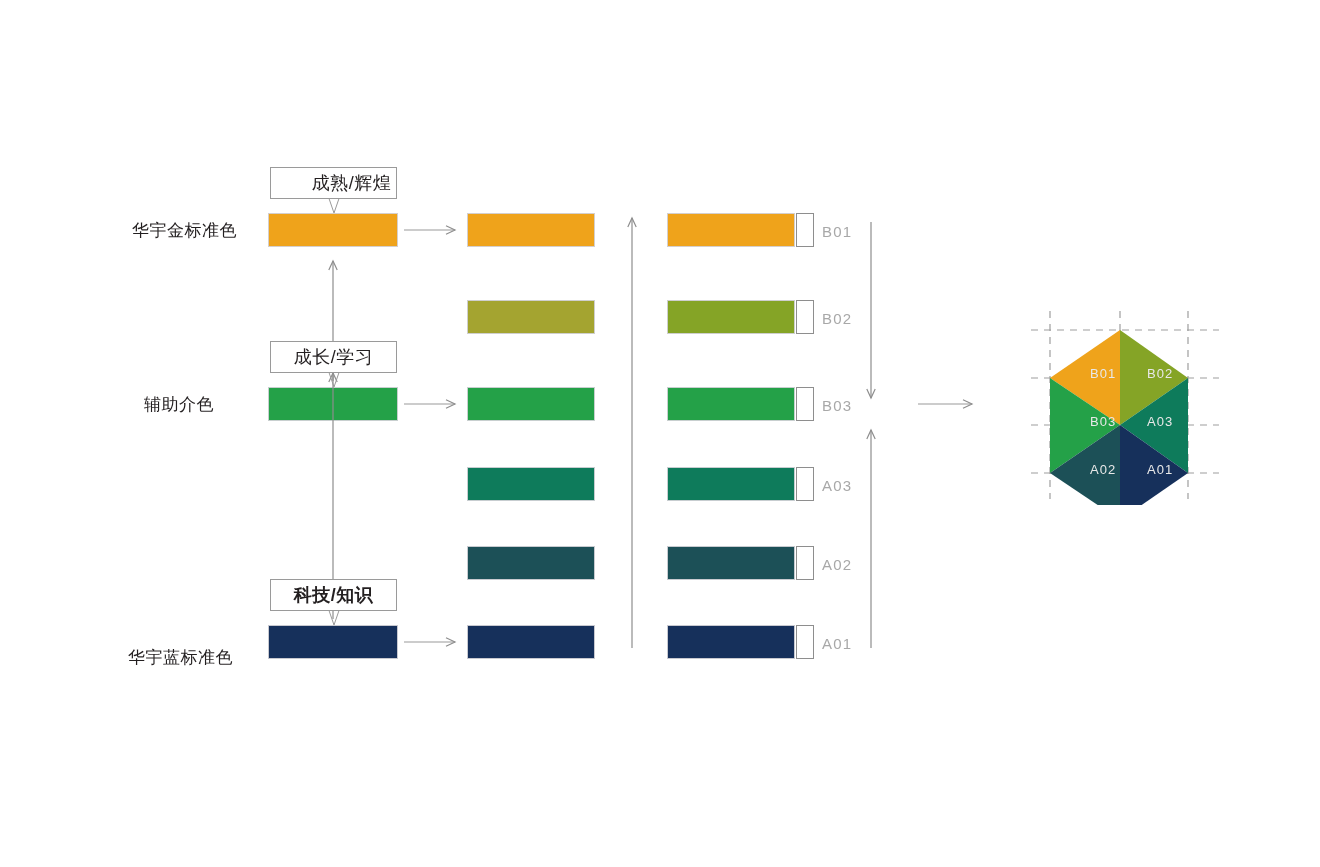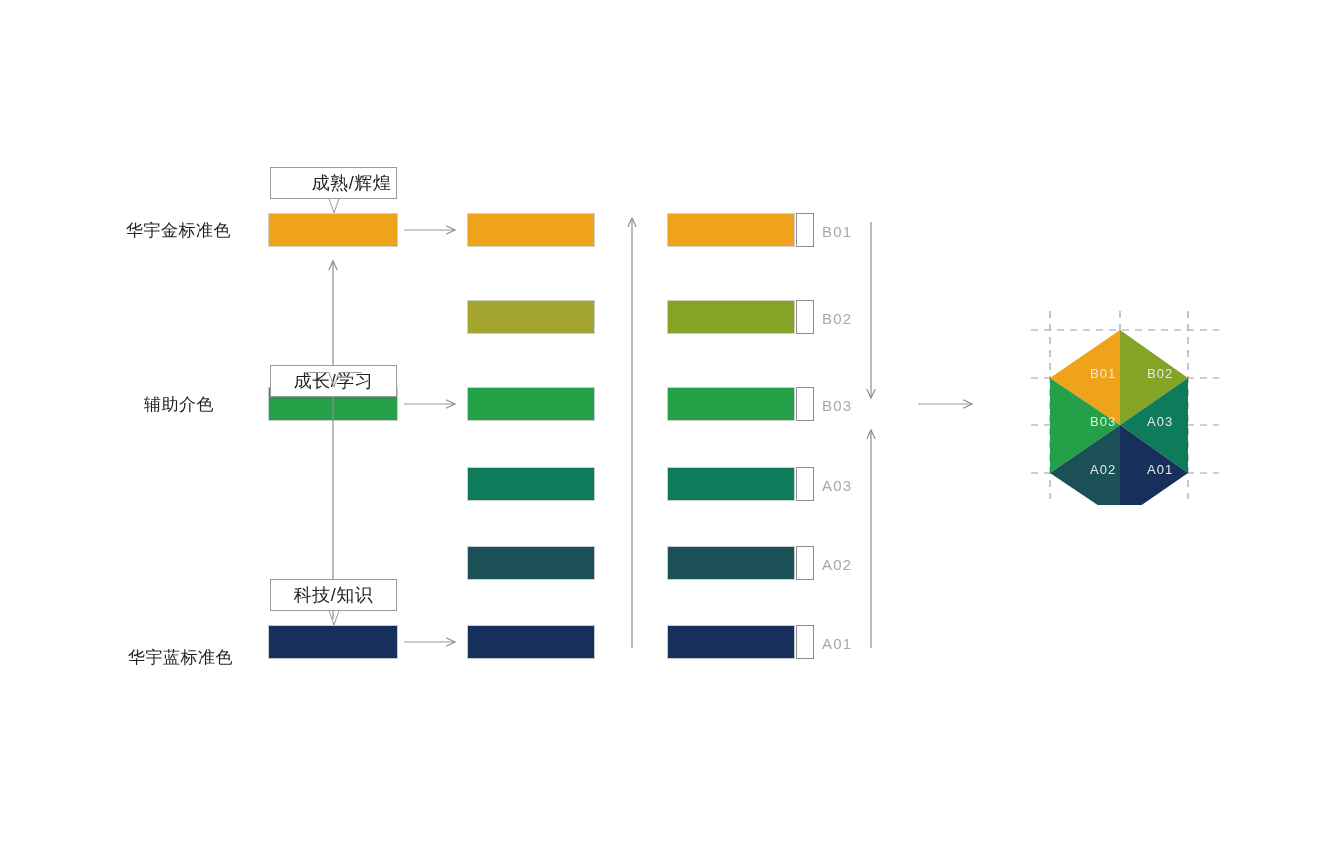--- a/index.html
+++ b/index.html
@@ -126,35 +126,35 @@
     <line x1="404" y1="642" x2="455" y2="642" stroke="#9a9a9a" stroke-width="1.2" marker-end="url(#arrowOpen)"></line>
 
     <line x1="632" y1="648" x2="632" y2="218" stroke="#8e8e8e" stroke-width="1.2" marker-end="url(#arrowOpen)"></line>
 
     <line x1="871" y1="222" x2="871" y2="398" stroke="#8e8e8e" stroke-width="1.2" marker-end="url(#arrowOpen)"></line>
     <line x1="871" y1="648" x2="871" y2="430" stroke="#8e8e8e" stroke-width="1.2" marker-end="url(#arrowOpen)"></line>
 
     <line x1="918" y1="404" x2="972" y2="404" stroke="#9a9a9a" stroke-width="1.2" marker-end="url(#arrowOpen)"></line>
   </svg>
 
-  <div class="row-label" style="left:126px; top:222px;">华宇金标准色</div>
+  <div class="row-label" style="left:132px; top:222px;">华宇金标准色</div>
   <div class="row-label" style="left:144px; top:396px;">辅助介色</div>
   <div class="row-label" style="left:128px; top:649px;">华宇蓝标准色</div>
 
   <div class="callout" style="left:270px; top:167px; width:127px; height:32px;padding-left:36px;">成熟/辉煌</div>
   <svg class="callout-tail" style="left:306px; top:198px;" width="56" height="18" viewBox="0 0 56 18">
     <path d="M0,0.5 L23,0.5 L28,15 L33,0.5 L56,0.5" fill="none" stroke="#9a9a9a" stroke-width="1"></path>
   </svg>
 
-  <div class="callout" style="left:270px; top:341px; width:127px; height:32px;margin-top:24px;">成长/学习</div>
+  <div class="callout" style="left:270px; top:341px; width:127px; height:32px;">成长/学习</div>
   <svg class="callout-tail" style="left:306px; top:372px;" width="56" height="18" viewBox="0 0 56 18">
     <path d="M0,0.5 L23,0.5 L28,15 L33,0.5 L56,0.5" fill="none" stroke="#9a9a9a" stroke-width="1"></path>
   </svg>
 
-  <div class="callout" style="left:270px; top:579px; width:127px; height:32px;">科技/知识</div>
+  <div class="callout" style="left:270px; top:579px; width:127px; height:32px;font-weight:bold;">科技/知识</div>
   <svg class="callout-tail" style="left:306px; top:610px;" width="56" height="18" viewBox="0 0 56 18">
     <path d="M0,0.5 L23,0.5 L28,15 L33,0.5 L56,0.5" fill="none" stroke="#9a9a9a" stroke-width="1"></path>
   </svg>
 
   <div class="swatch" style="left:268px; top:213px; width:130px; height:34px; background:#EFA31B;"></div>
   <div class="swatch" style="left:268px; top:387px; width:130px; height:34px; background:#24A148;"></div>
   <div class="swatch" style="left:268px; top:625px; width:130px; height:34px; background:#16305B;"></div>
 
   <div class="swatch" style="left:467px; top:213px; width:128px; height:34px; background:#EFA31B;"></div>
   <div class="swatch" style="left:467px; top:300px; width:128px; height:34px; background:#A4A430;"></div>

